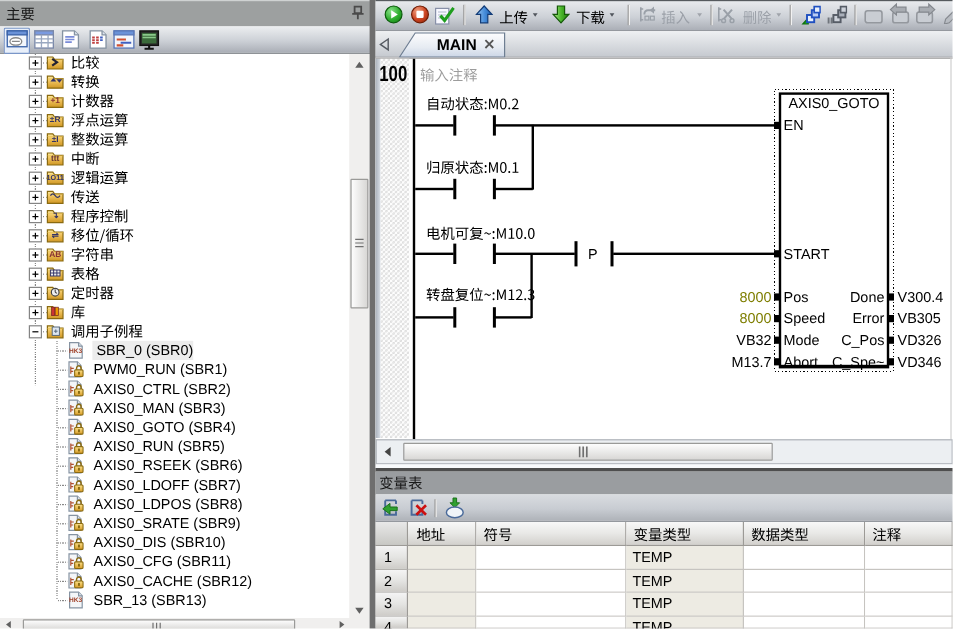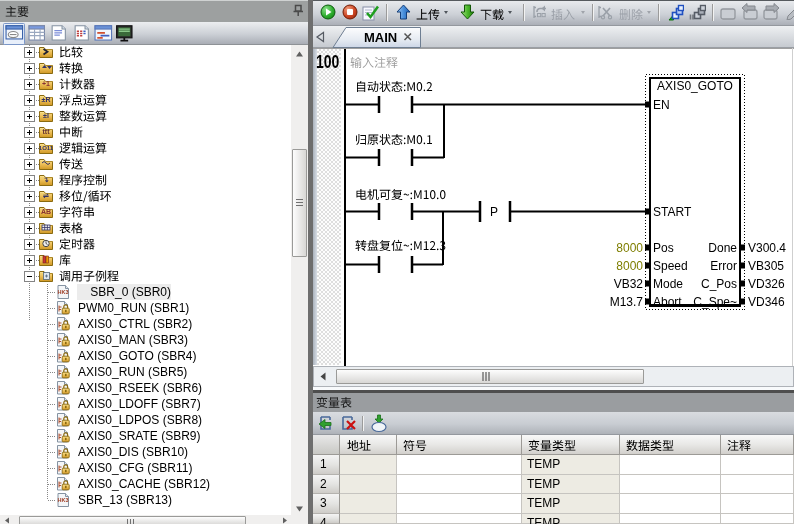--- a/index.html
+++ b/index.html
@@ -235,21 +235,21 @@
       </svg>
 <svg class="icon" style="left:59px;top:223px;" width="62" height="16">
         <path transform="translate(0,12.5)" d="M1.3 -9.3C1.9 -8.7 2.7 -7.9 3.1 -7.4L3.7 -8.0C3.3 -8.5 2.5 -9.3 1.8 -9.8ZM0.5 -6.3L0.5 -5.4L2.2 -5.4L2.2 -1.3C2.2 -0.6 1.8 -0.2 1.5 0.0C1.7 0.1 2.0 0.4 2.1 0.6C2.3 0.4 2.5 0.2 4.1 -1.1C4.0 -0.5 3.7 0.0 3.4 0.5C3.6 0.6 3.9 0.8 4.1 0.9C5.2 -0.7 5.4 -3.2 5.4 -5.1L5.4 -8.7L10.3 -8.7L10.3 -0.1C10.3 0.0 10.2 0.1 10.0 0.1C9.9 0.1 9.3 0.1 8.7 0.1C8.8 0.3 8.9 0.7 9.0 0.9C9.8 0.9 10.3 0.9 10.7 0.8C11.0 0.6 11.1 0.4 11.1 -0.1L11.1 -9.5L4.6 -9.5L4.6 -5.1C4.6 -3.9 4.6 -2.6 4.2 -1.4C4.1 -1.5 4.0 -1.8 4.0 -2.0L3.1 -1.3L3.1 -6.3ZM7.4 -8.4L7.4 -7.4L6.1 -7.4L6.1 -6.7L7.4 -6.7L7.4 -5.4L5.9 -5.4L5.9 -4.8L9.8 -4.8L9.8 -5.4L8.2 -5.4L8.2 -6.7L9.5 -6.7L9.5 -7.4L8.2 -7.4L8.2 -8.4ZM6.1 -3.8L6.1 -0.4L6.8 -0.4L6.8 -1.0L9.4 -1.0L9.4 -3.8ZM6.8 -3.1L8.7 -3.1L8.7 -1.7L6.8 -1.7ZM13.8 -9.2L13.8 -4.9C13.8 -3.2 13.7 -1.1 12.4 0.4C12.6 0.5 12.9 0.8 13.1 1.0C14.0 0.0 14.4 -1.4 14.6 -2.7L17.6 -2.7L17.6 0.9L18.5 0.9L18.5 -2.7L21.8 -2.7L21.8 -0.3C21.8 -0.0 21.7 0.0 21.4 0.0C21.2 0.0 20.4 0.1 19.5 0.0C19.7 0.3 19.8 0.7 19.9 0.9C21.0 0.9 21.7 0.9 22.1 0.7C22.5 0.6 22.6 0.3 22.6 -0.3L22.6 -9.2ZM14.7 -8.4L17.6 -8.4L17.6 -6.4L14.7 -6.4ZM21.8 -8.4L21.8 -6.4L18.5 -6.4L18.5 -8.4ZM14.7 -5.6L17.6 -5.6L17.6 -3.6L14.7 -3.6C14.7 -4.0 14.7 -4.5 14.7 -4.9ZM21.8 -5.6L21.8 -3.6L18.5 -3.6L18.5 -5.6ZM29.6 -6.5L29.6 -4.7L24.6 -4.7L24.6 -3.8L29.6 -3.8L29.6 -0.2C29.6 -0.0 29.5 0.0 29.3 0.0C29.0 0.1 28.1 0.1 27.1 0.0C27.3 0.3 27.4 0.7 27.5 1.0C28.7 1.0 29.4 0.9 29.9 0.8C30.4 0.6 30.5 0.4 30.5 -0.2L30.5 -3.8L35.4 -3.8L35.4 -4.7L30.5 -4.7L30.5 -6.0C31.9 -6.7 33.4 -7.8 34.5 -8.8L33.8 -9.3L33.6 -9.3L25.8 -9.3L25.8 -8.4L32.6 -8.4C31.7 -7.7 30.6 -6.9 29.6 -6.5ZM44.3 -8.7L44.3 -2.0L45.1 -2.0L45.1 -8.7ZM46.2 -10.0L46.2 -0.3C46.2 -0.1 46.2 -0.0 46.0 0.0C45.8 0.0 45.1 0.0 44.4 -0.0C44.5 0.2 44.7 0.6 44.7 0.9C45.6 0.9 46.2 0.9 46.6 0.7C46.9 0.6 47.1 0.3 47.1 -0.3L47.1 -10.0ZM40.3 -3.5C40.7 -3.2 41.2 -2.7 41.6 -2.4C41.0 -1.2 40.3 -0.3 39.4 0.3C39.6 0.4 39.9 0.8 40.0 1.0C41.8 -0.3 43.1 -2.8 43.5 -6.6L43.0 -6.8L42.8 -6.8L41.3 -6.8C41.4 -7.3 41.6 -7.9 41.7 -8.6L43.7 -8.6L43.7 -9.4L39.6 -9.4L39.6 -8.6L40.8 -8.6C40.5 -6.6 39.9 -4.9 39.0 -3.7C39.2 -3.5 39.6 -3.3 39.7 -3.1C40.2 -3.9 40.7 -4.8 41.0 -5.9L42.6 -5.9C42.4 -4.9 42.2 -4.0 41.9 -3.2C41.6 -3.5 41.1 -3.8 40.8 -4.1ZM38.5 -10.1C38.1 -8.3 37.3 -6.6 36.4 -5.4C36.5 -5.2 36.8 -4.7 36.9 -4.5C37.2 -4.9 37.4 -5.3 37.7 -5.8L37.7 0.9L38.5 0.9L38.5 -7.5C38.9 -8.3 39.1 -9.1 39.4 -9.8ZM54.4 -8.8L58.0 -8.8L58.0 -6.6L54.4 -6.6ZM53.5 -9.6L53.5 -5.8L58.9 -5.8L58.9 -9.6ZM53.4 -2.5L53.4 -1.7L55.7 -1.7L55.7 -0.2L52.6 -0.2L52.6 0.6L59.6 0.6L59.6 -0.2L56.6 -0.2L56.6 -1.7L59.0 -1.7L59.0 -2.5L56.6 -2.5L56.6 -4.0L59.3 -4.0L59.3 -4.8L53.1 -4.8L53.1 -4.0L55.7 -4.0L55.7 -2.5ZM52.3 -9.9C51.4 -9.5 49.9 -9.2 48.5 -8.9C48.6 -8.7 48.7 -8.4 48.8 -8.2C49.3 -8.3 49.9 -8.4 50.5 -8.5L50.5 -6.7L48.6 -6.7L48.6 -5.9L50.4 -5.9C49.9 -4.5 49.1 -2.9 48.3 -2.1C48.5 -1.8 48.7 -1.5 48.8 -1.2C49.4 -2.0 50.1 -3.2 50.5 -4.4L50.5 0.9L51.4 0.9L51.4 -4.2C51.8 -3.7 52.3 -3.1 52.5 -2.7L53.1 -3.5C52.8 -3.7 51.8 -4.8 51.4 -5.1L51.4 -5.9L52.9 -5.9L52.9 -6.7L51.4 -6.7L51.4 -8.7C52.0 -8.9 52.5 -9.0 53.0 -9.2Z" fill="#000"></path>
       </svg>
 <div class="doth" style="left:48px;top:247px;width:8px;"></div>
 <svg class="icon" style="left:56px;top:239px;" width="16" height="16">
         <path d="M2 1.5 h7.5 l3 3 v10 h-10.5 z" fill="#f4f6f8" stroke="#8593a2" stroke-width="1"></path>
         <path d="M9.5 1.5 v3 h3" fill="#dfe5ec" stroke="#8593a2" stroke-width="1"></path>
         <text x="7" y="10" font-size="5.5" font-weight="bold" fill="#a04028" text-anchor="middle">HK3</text>
       </svg>
-<div class="trow" style="left:77px;top:239px;background:#ececec;"><span class="txt" style="position:static;margin-left:10px;">&nbsp;SBR_0 (SBR0)</span></div>
+<div class="trow" style="left:77px;top:239px;background:#ececec;"><span class="txt" style="position:static;">&nbsp;SBR_0 (SBR0)</span></div>
 <div class="doth" style="left:48px;top:263px;width:8px;"></div>
 <svg class="icon" style="left:56px;top:255px;" width="16" height="16">
         <defs>
           <linearGradient id="lk" x1="0" y1="0" x2="0" y2="1">
             <stop offset="0" stop-color="#fbe18a"></stop>
             <stop offset="1" stop-color="#d89c28"></stop>
           </linearGradient>
         </defs>
         <path d="M1.5 1.5 h7 l3 3 v9.5 h-10 z" fill="#f4f6f8" stroke="#8593a2" stroke-width="1"></path>
         <path d="M8.5 1.5 v3 h3" fill="#dfe5ec" stroke="#8593a2" stroke-width="1"></path>

